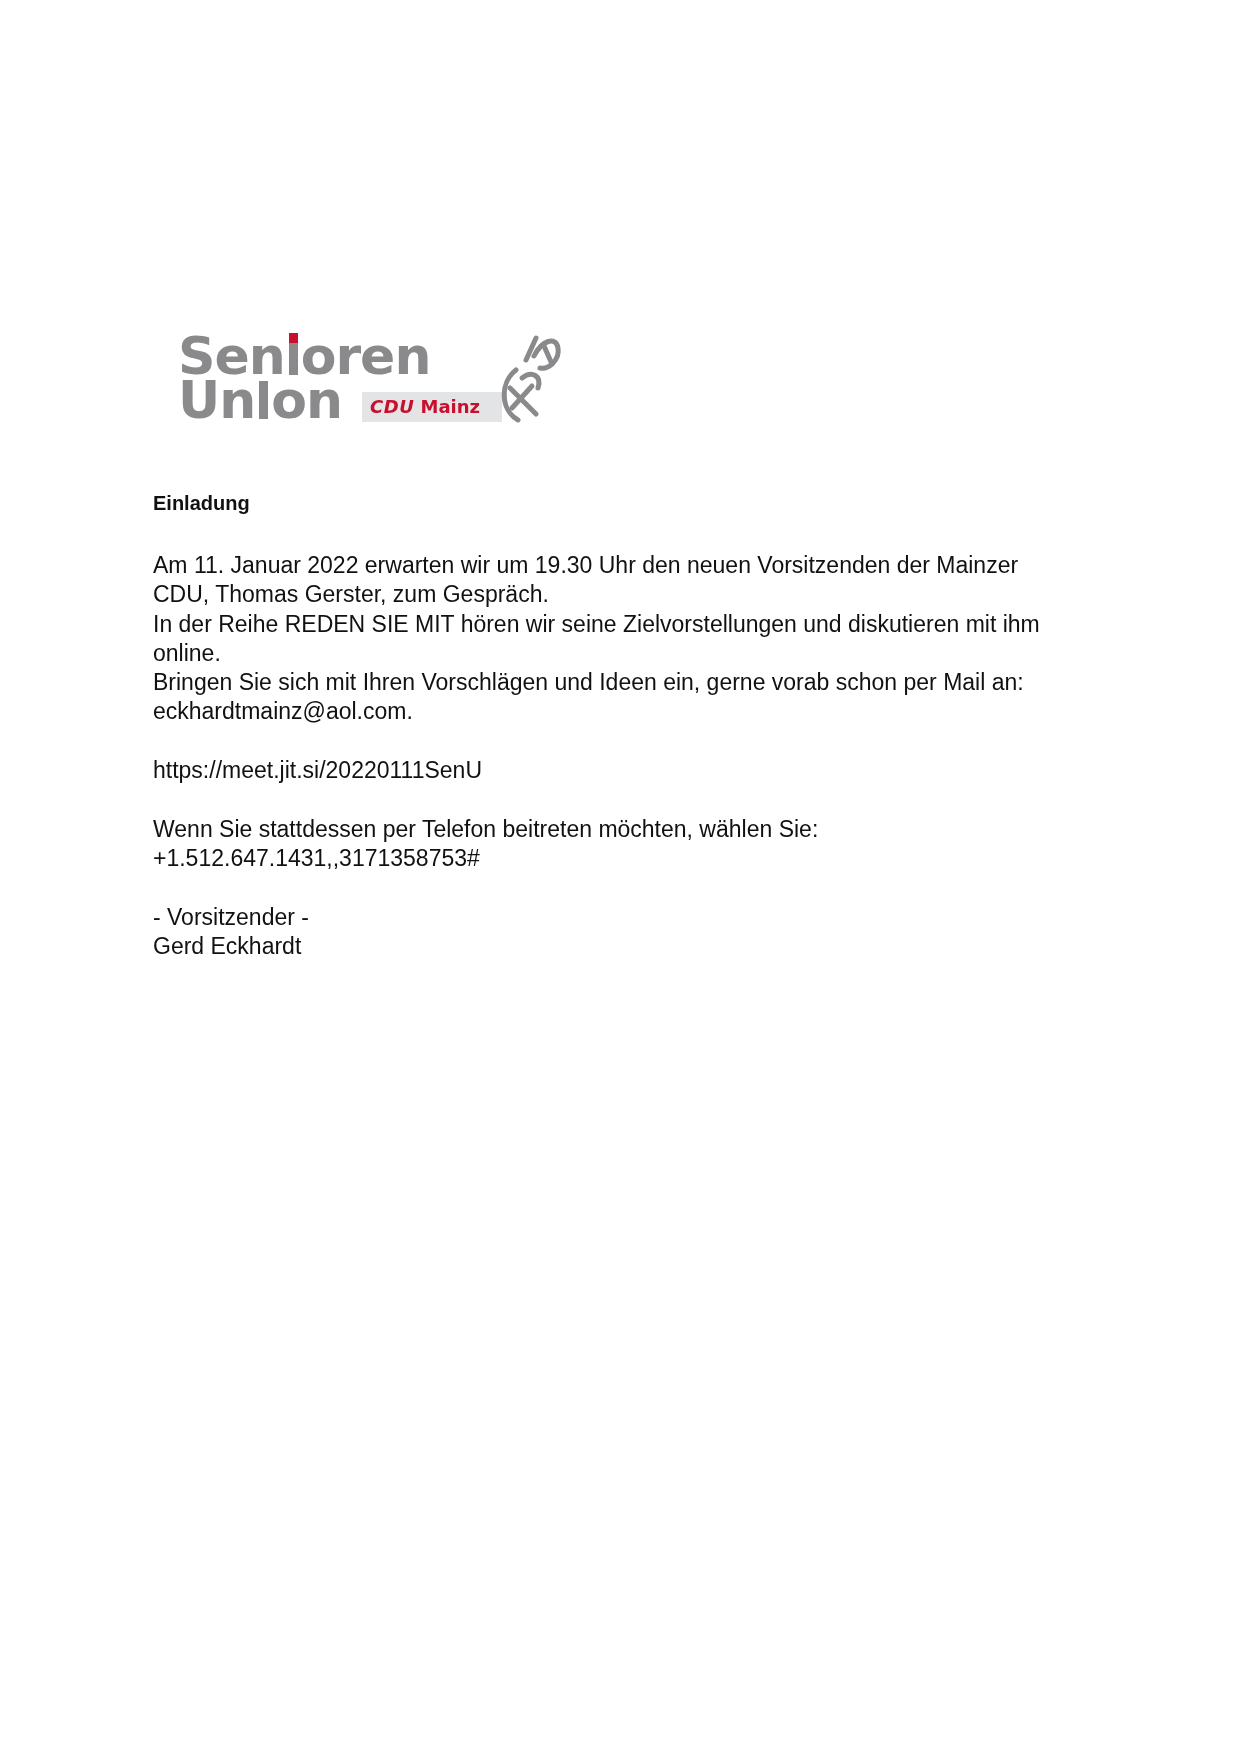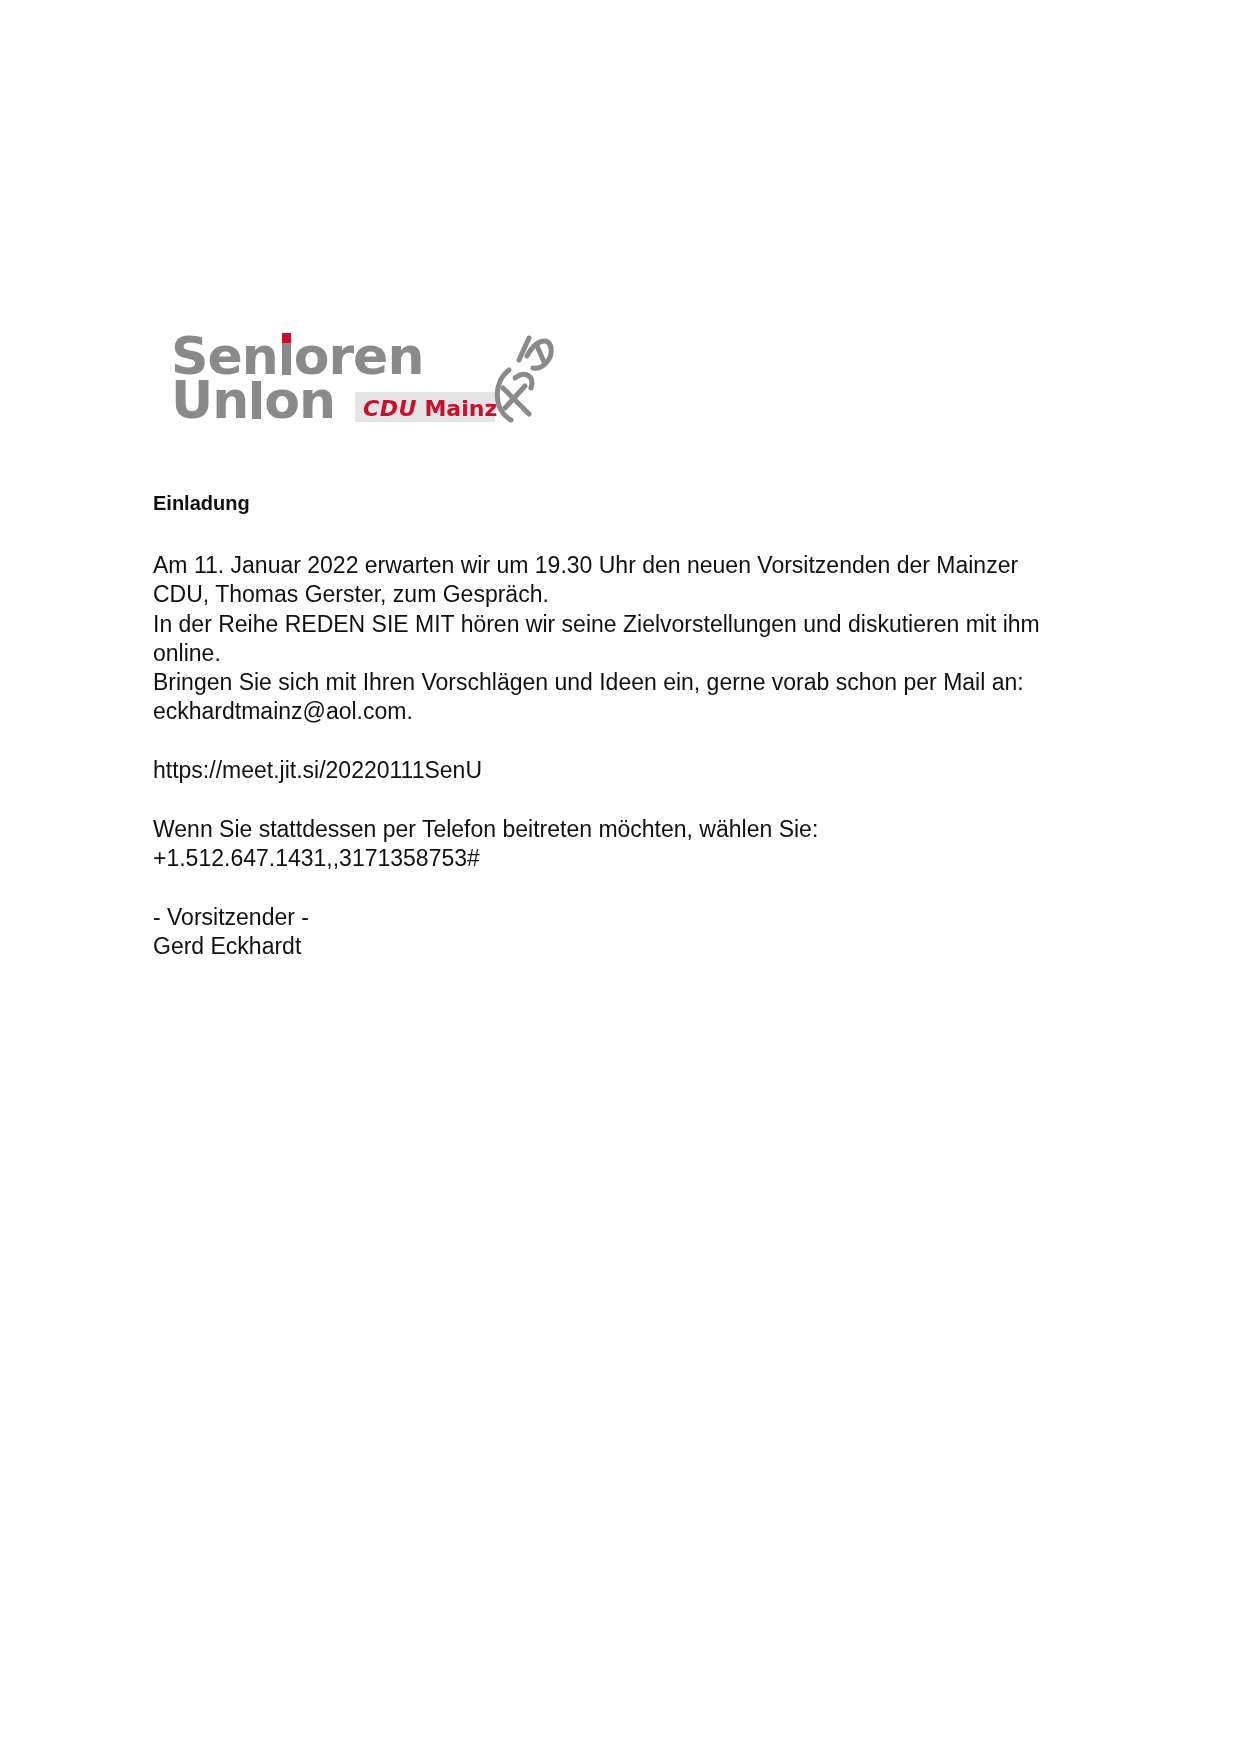--- a/index.html
+++ b/index.html
@@ -12,21 +12,21 @@
       height: 1754px;
       position: relative;
       overflow: hidden;
       font-family: "Liberation Sans", "DejaVu Sans", sans-serif;
       color: #111111;
     }
 
     
     .logo {
       position: absolute;
-      left: 171px;
+      left: 178px;
       top: 330px;
       width: 390px;
       height: 100px;
     }
     .logo-word {
       position: absolute;
       left: 0;
       font-family: "DejaVu Sans", "Liberation Sans", sans-serif;
       font-weight: bold;
       color: #8a8a8c;
@@ -61,21 +61,21 @@
       width: 140px;
       height: 30px;
       background: #e3e4e6;
     }
     .logo-cdu {
       position: absolute;
       left: 192px;
       top: 68px;
       font-family: "DejaVu Sans", sans-serif;
       font-weight: bold;
-      font-size: 22px;
+      font-size: 18px;
       color: #c8102e;
       line-height: 1;
       white-space: nowrap;
     }
     .logo-cdu .cdu { font-style: italic; letter-spacing: 0.5px; }
     .logo-emblem {
       position: absolute;
       left: 318px;
       top: 0px;
       width: 72px;

